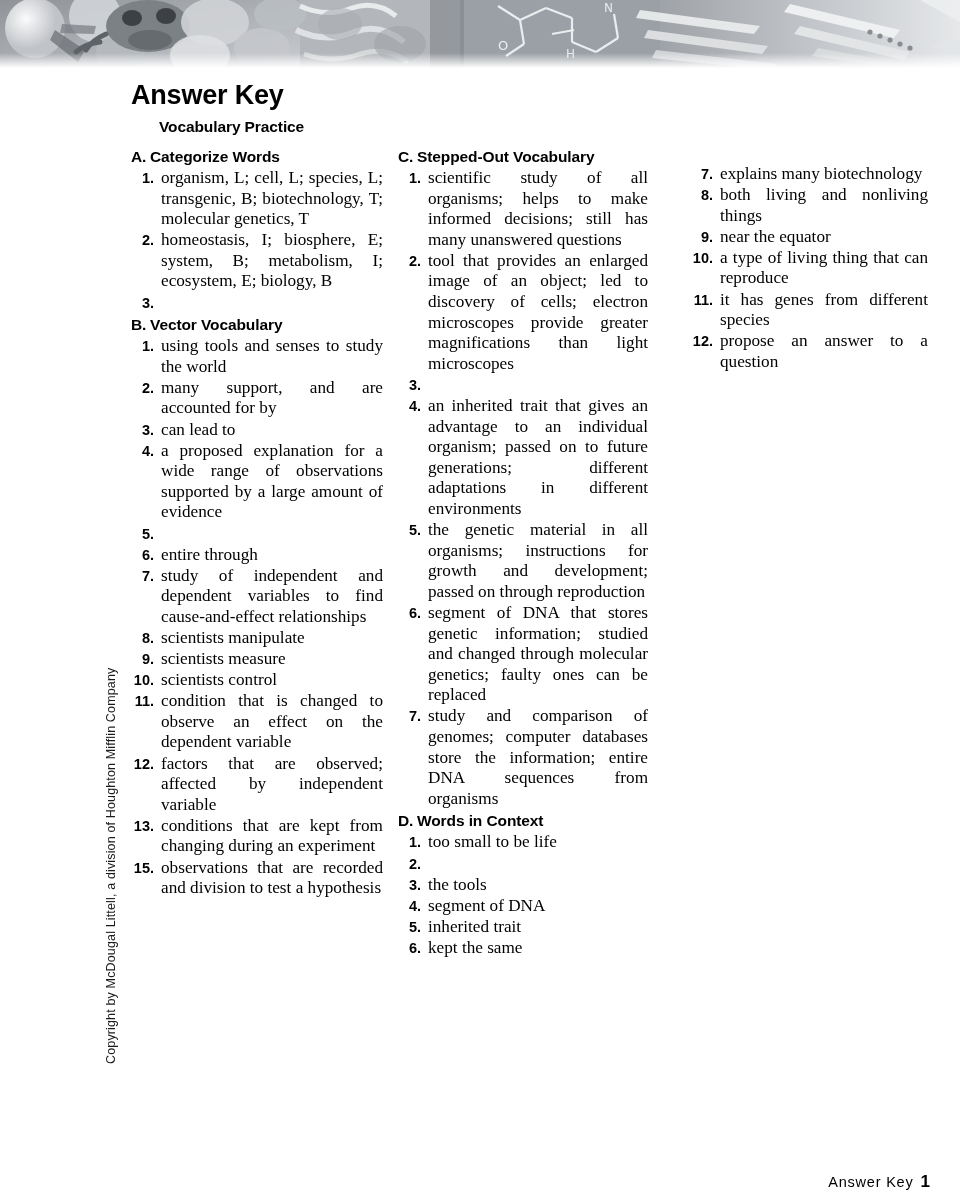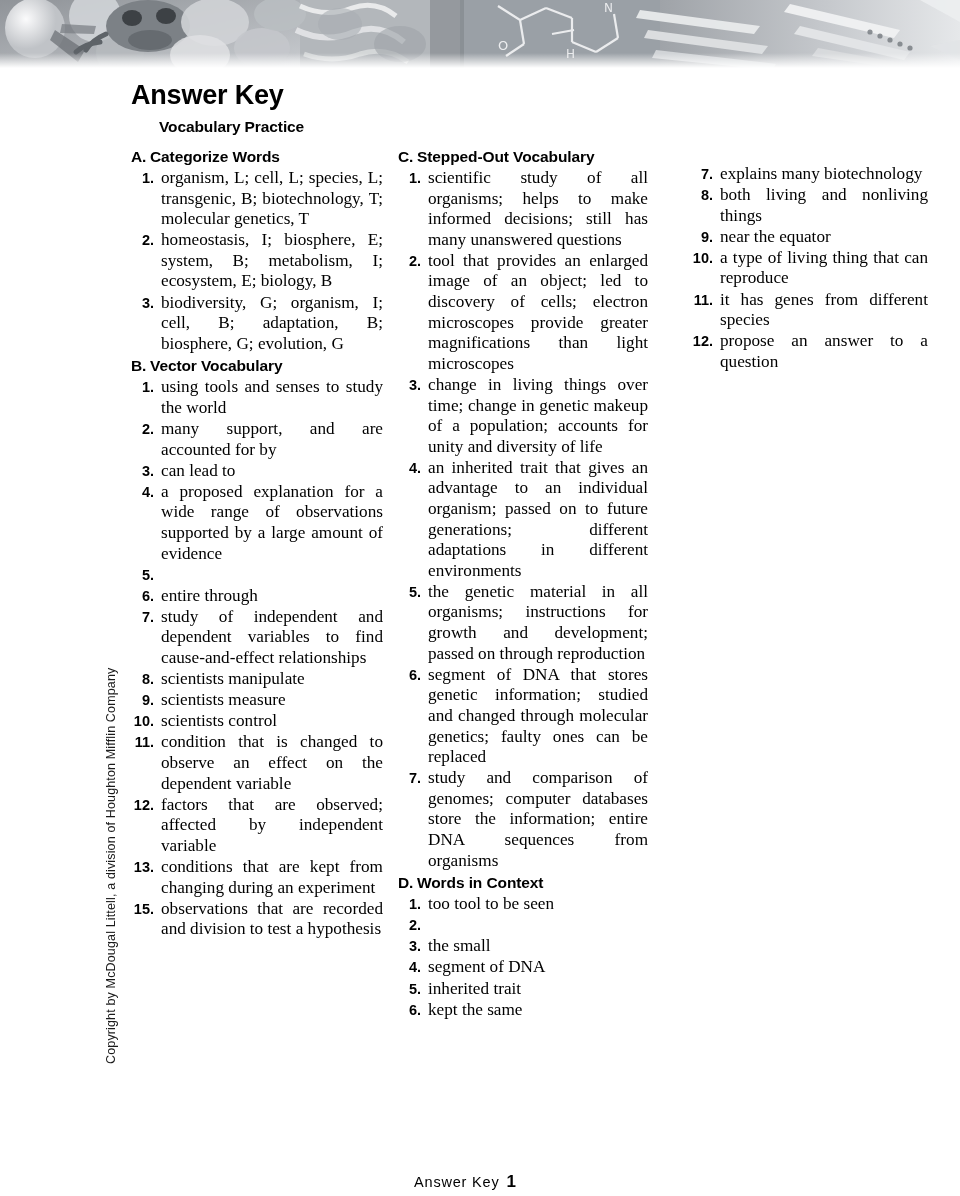--- a/index.html
+++ b/index.html
@@ -124,21 +124,21 @@
     text-justify: inter-word;
   }
   ol.answers.wide > li > .num { width: 37px; }
 
   
   .footer {
     position: absolute;
     left: 0;
     top: 1100px;
     width: 960px;
-    text-align: center;
+    text-align: right;
     padding-right: 30px;
     box-sizing: border-box;
     font-family: "Liberation Sans", "DejaVu Sans", sans-serif;
     font-size: 14.5px;
   }
   .footer .fk { letter-spacing: 0.8px; }
   .footer .pg {
     font-weight: bold;
     font-size: 17px;
     margin-left: 7px;
@@ -254,21 +254,20 @@
       <li>
         <span class="num">1.</span>
         <span class="txt">organism, L; cell, L; species, L; transgenic, B; biotechnology, T; molecular genetics, T</span>
       </li>
       <li>
         <span class="num">2.</span>
         <span class="txt">homeostasis, I; biosphere, E; system, B; metabolism, I; ecosystem, E; biology, B</span>
       </li>
       <li>
         <span class="num">3.</span>
-        <span class="txt">biodiversity, G; organism, I; cell, B; adaptation, B; biosphere, G; evolution, G</span>
       </li>
     </ol>
 
     <div class="section-head">
       <span class="letter">B.</span>
       <span class="htext">Vector Vocabulary</span>
     </div>
 
     <ol class="answers">
       <li>
@@ -340,21 +339,20 @@
       <li>
         <span class="num">1.</span>
         <span class="txt">scientific study of all organisms; helps to make informed decisions; still has many unanswered questions</span>
       </li>
       <li>
         <span class="num">2.</span>
         <span class="txt">tool that provides an enlarged image of an object; led to discovery of cells; electron microscopes provide greater magnifications than light microscopes</span>
       </li>
       <li>
         <span class="num">3.</span>
-        <span class="txt">change in living things over time; change in genetic makeup of a population; accounts for unity and diversity of life</span>
       </li>
       <li>
         <span class="num">4.</span>
         <span class="txt">an inherited trait that gives an advantage to an individual organism; passed on to future generations; different adaptations in different environments</span>
       </li>
       <li>
         <span class="num">5.</span>
         <span class="txt">the genetic material in all organisms; instructions for growth and development; passed on through reproduction</span>
       </li>
       <li>
@@ -368,28 +366,28 @@
     </ol>
 
     <div class="section-head">
       <span class="letter">D.</span>
       <span class="htext">Words in Context</span>
     </div>
 
     <ol class="answers">
       <li>
         <span class="num">1.</span>
-        <span class="txt">too tool to be seen</span>
+        <span class="txt">too small to be life</span>
       </li>
       <li>
         <span class="num">2.</span>
       </li>
       <li>
         <span class="num">3.</span>
-        <span class="txt">the small</span>
+        <span class="txt">the tools</span>
       </li>
       <li>
         <span class="num">4.</span>
         <span class="txt">segment of DNA</span>
       </li>
       <li>
         <span class="num">5.</span>
         <span class="txt">inherited trait</span>
       </li>
       <li>

